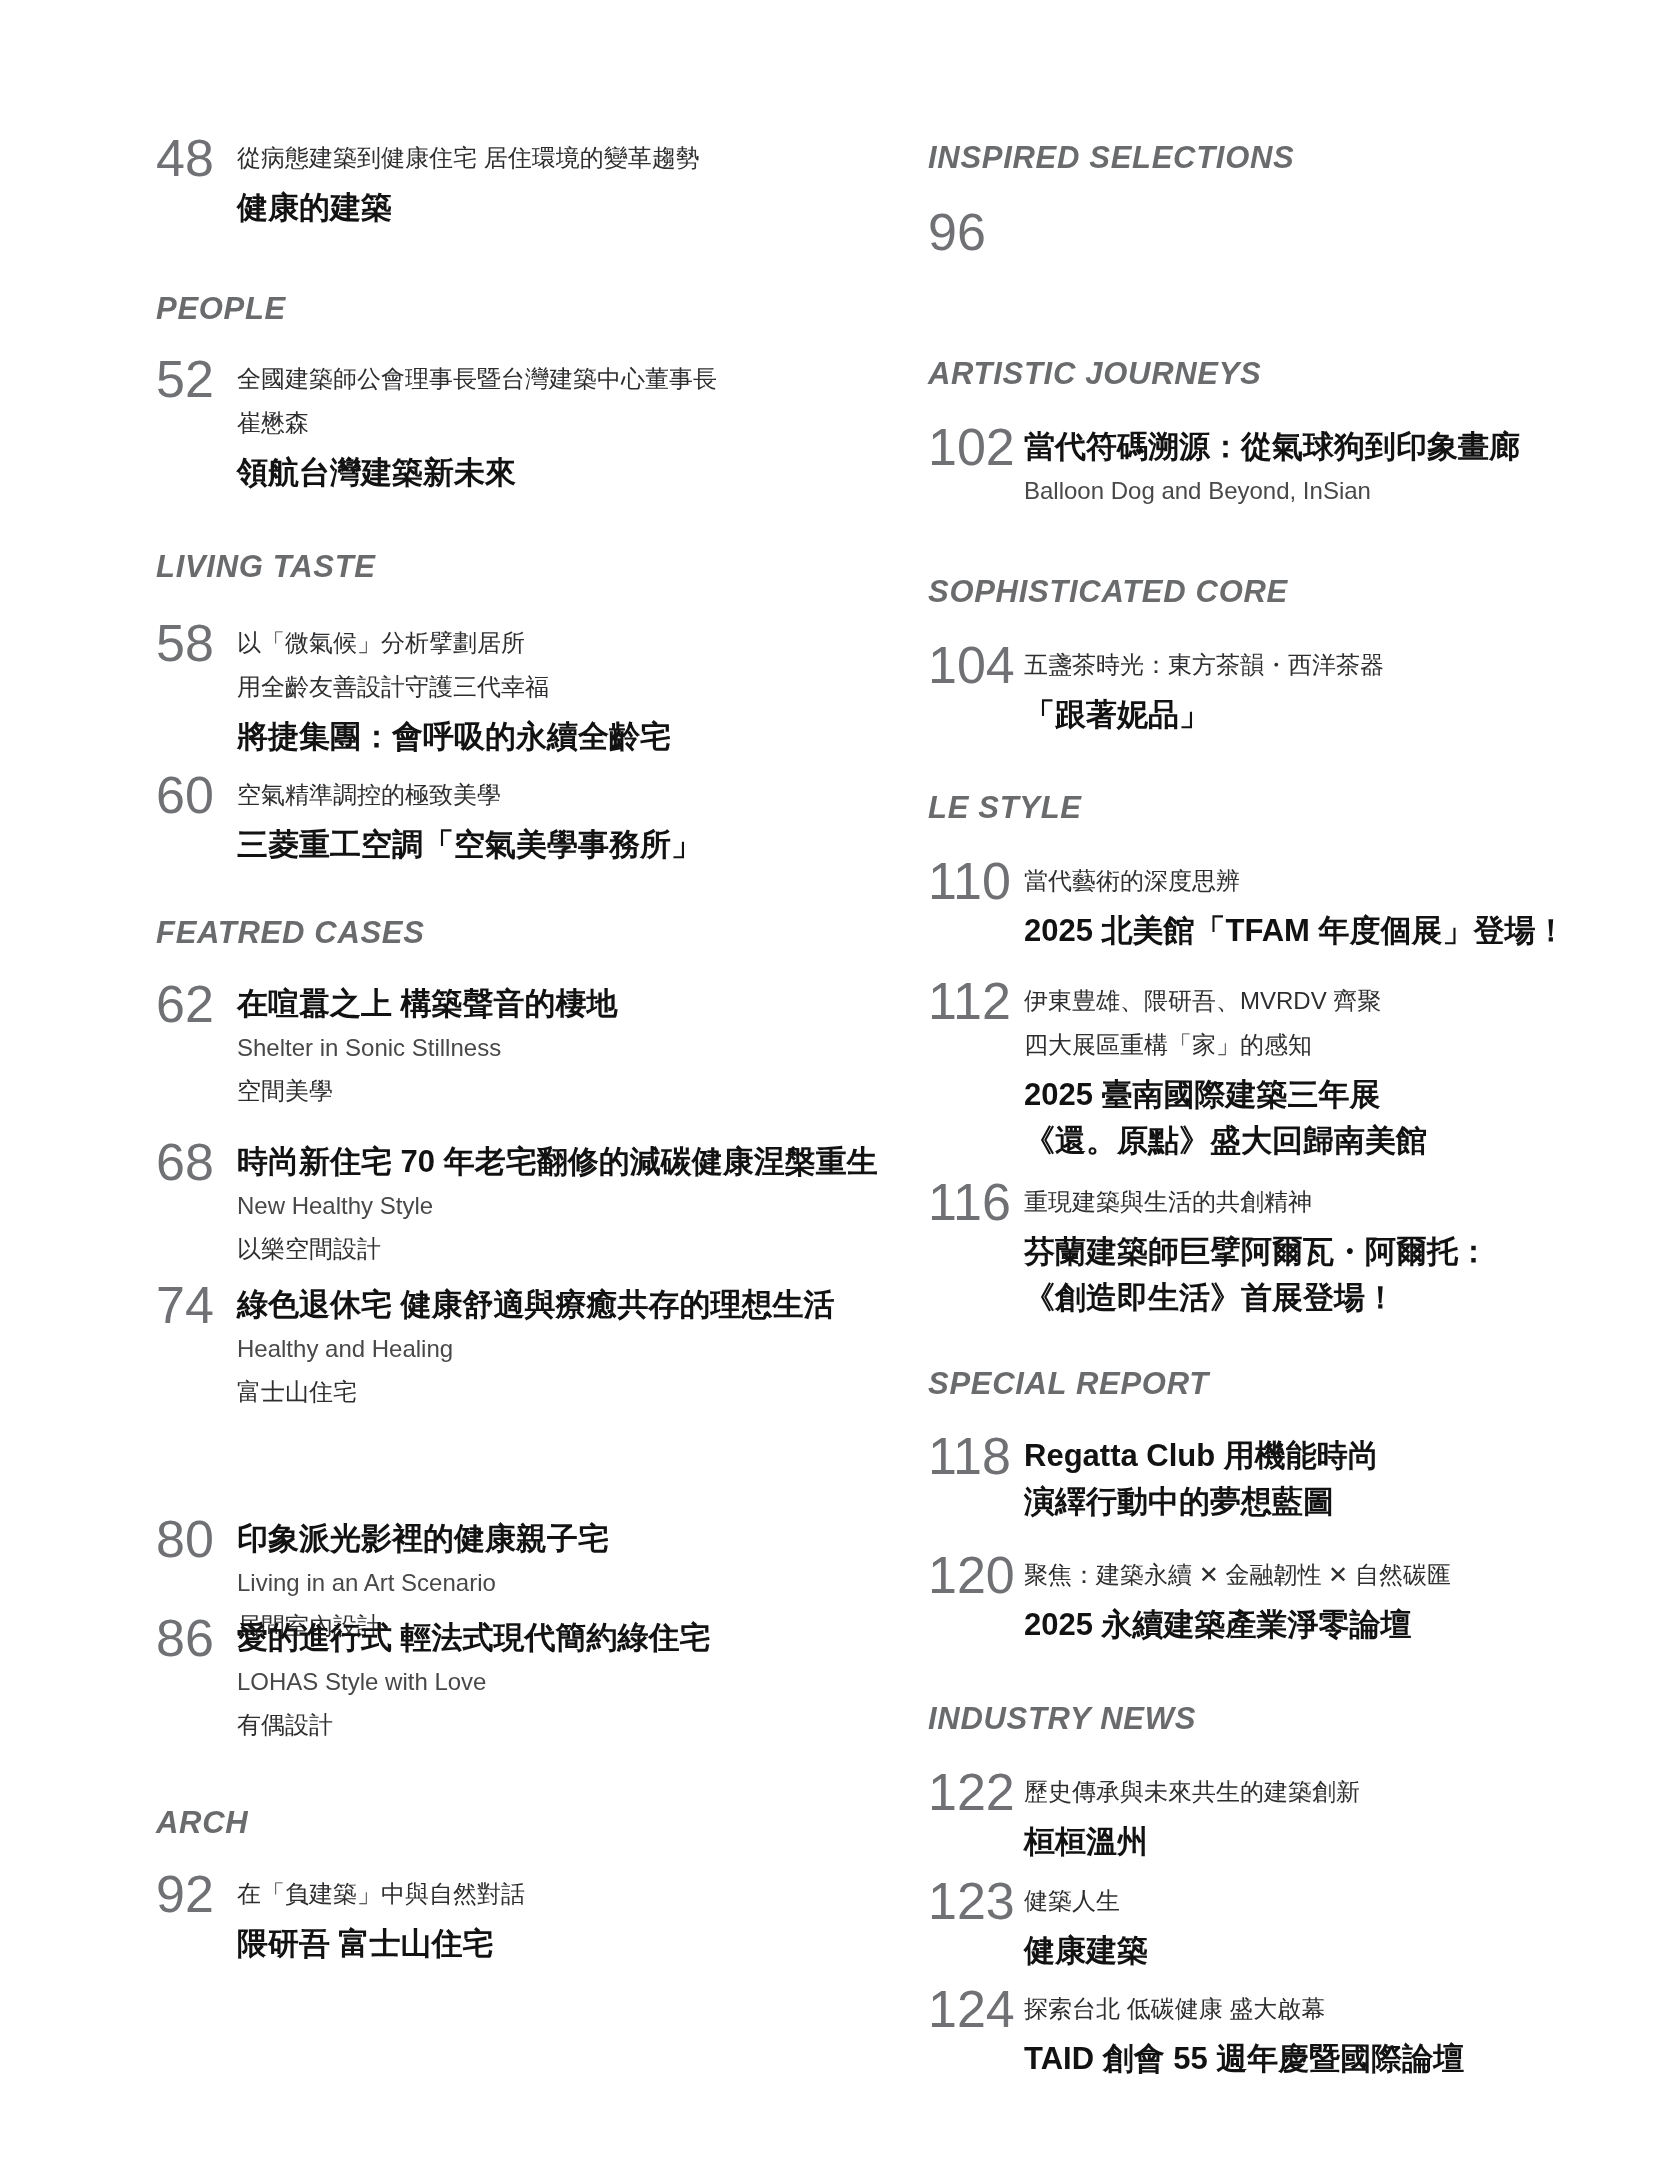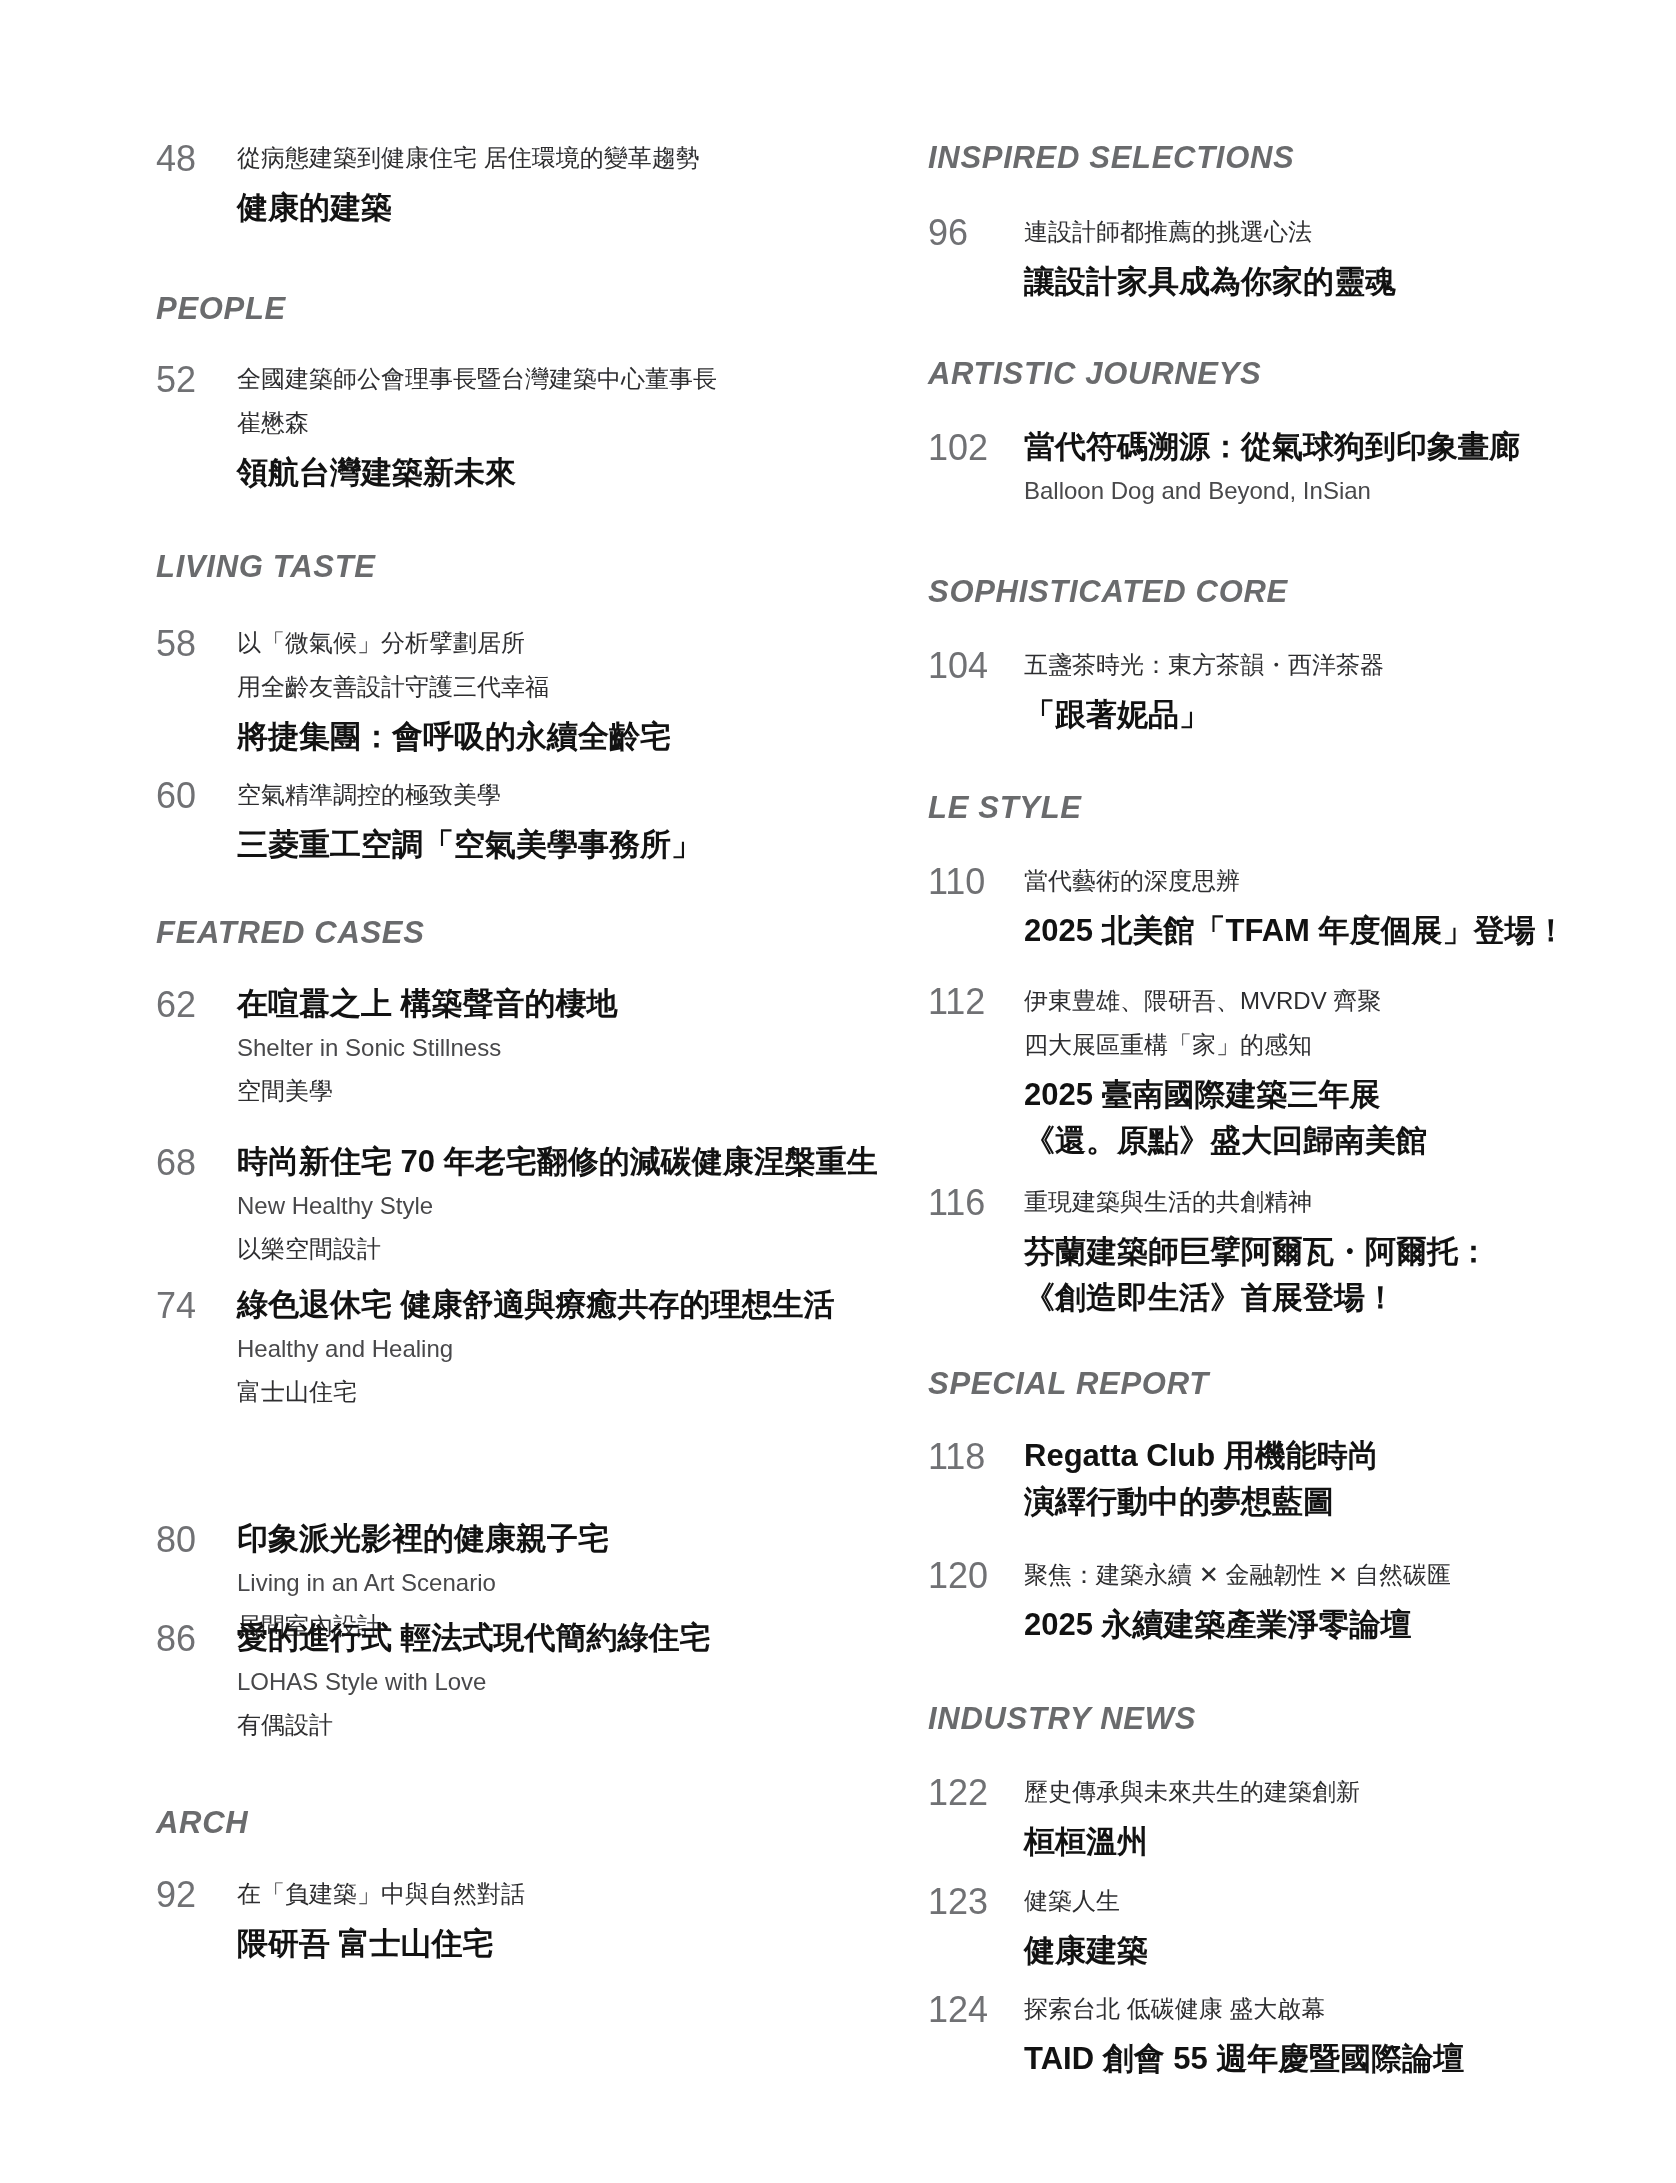--- a/index.html
+++ b/index.html
@@ -16,21 +16,21 @@
 
   .section-header{
     position:absolute;left:0;
     font-size:31px;font-weight:bold;font-style:italic;
     color:var(--c-header,#6a6b6d);
     line-height:34px;letter-spacing:0.7px;white-space:nowrap;
   }
   .entry{position:absolute;left:0;display:flex;align-items:flex-start;}
   .num{
     flex:0 0 auto;
-    font-size:36px;color:var(--c-number,#707174);
+    font-size:52px;color:var(--c-number,#707174);
     line-height:37px;position:relative;top:-1.3px;
   }
   .column-left .num{width:81px;}
   .column-right .num{width:96px;}
   .lines{flex:1;}
   .line{font-size:24px;line-height:33px;white-space:nowrap;}
   .line + .line{margin-top:10.6px;}
   .line.regular{color:var(--c-regular,#2e2e30);}
   .line.latin{color:var(--c-latin,#48484a);}
   .line.bold{color:var(--c-bold,#121212);font-weight:bold;font-size:31px;}
@@ -122,24 +122,20 @@
         <div class="lines">
           <div class="line regular">在「負建築」中與自然對話</div>
           <div class="line bold">隈研吾 富士山住宅</div>
         </div>
       </div>
     </div>
   <div class="column column-right" id="col-right">
       <div class="section-header" style="top: 141px;">INSPIRED SELECTIONS</div>
       <div class="entry" style="top: 215px;">
         <div class="num">96</div>
-        <div class="lines">
-          <div class="line regular">連設計師都推薦的挑選心法</div>
-          <div class="line bold">讓設計家具成為你家的靈魂</div>
-        </div>
       </div>
       <div class="section-header" style="top: 357px;">ARTISTIC JOURNEYS</div>
       <div class="entry" style="top: 430px;">
         <div class="num">102</div>
         <div class="lines">
           <div class="line bold">當代符碼溯源：從氣球狗到印象畫廊</div>
           <div class="line latin">Balloon Dog and Beyond, InSian</div>
         </div>
       </div>
       <div class="section-header" style="top: 575px;">SOPHISTICATED CORE</div>

